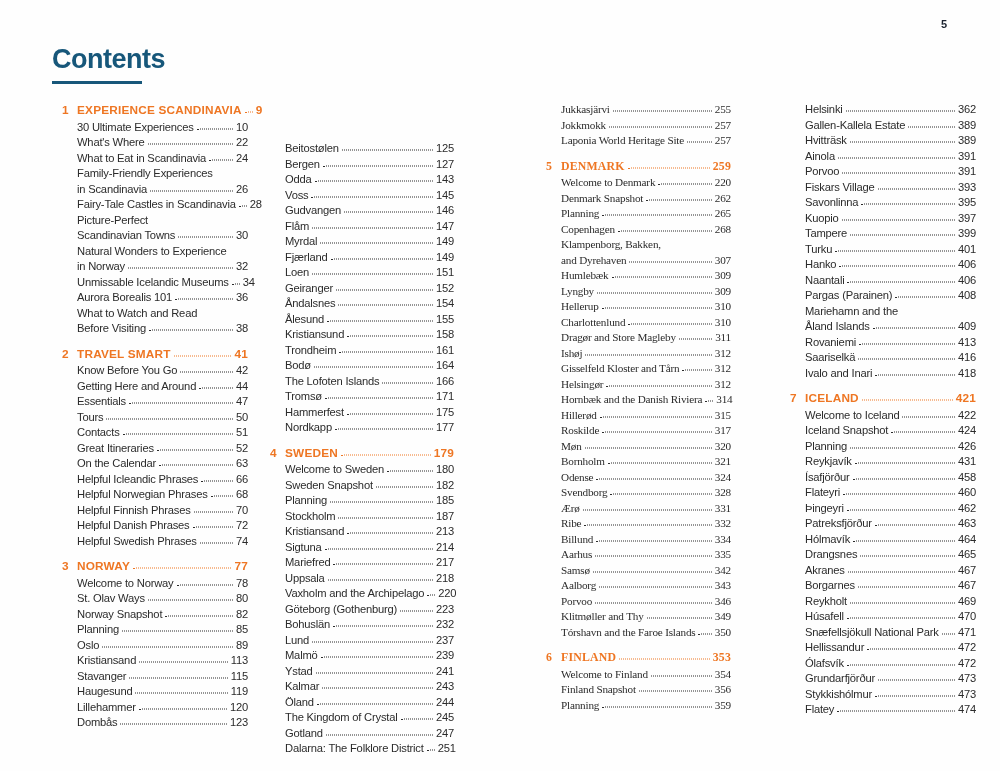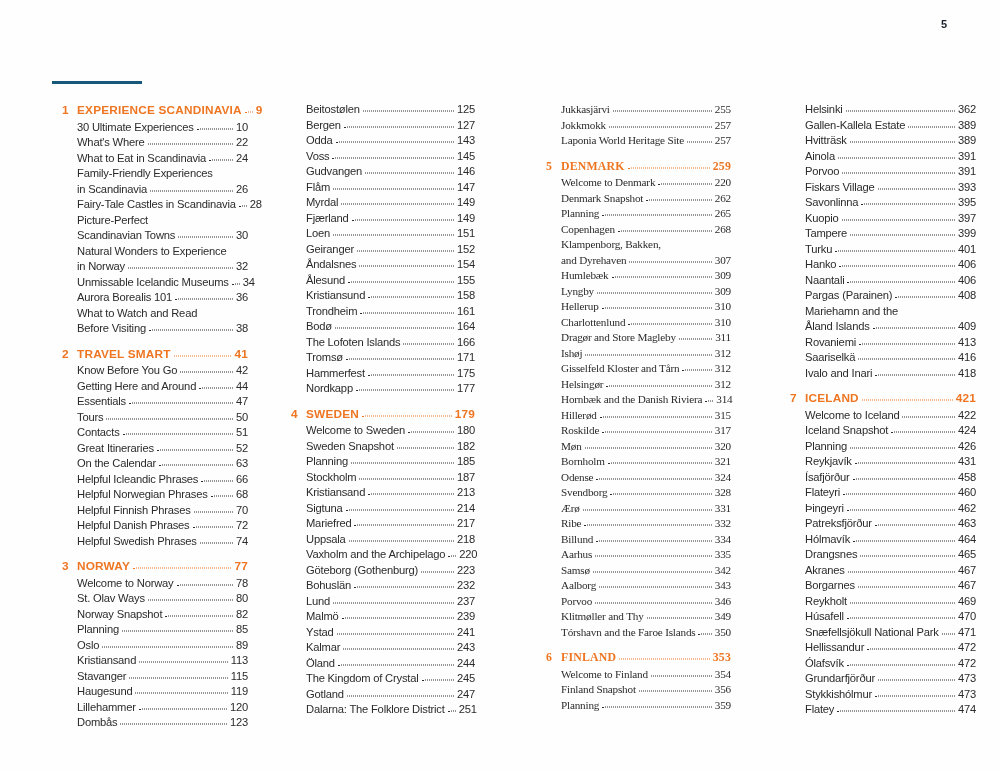--- a/index.html
+++ b/index.html
@@ -23,21 +23,21 @@
   .title-rule{
     position:absolute;left:52px;top:81px;
     width:90px;height:3px;background:#17577a;
   }
   .col{
     position:absolute;top:103px;
     box-sizing:border-box;padding-left:15px;
     font-size:11.2px;letter-spacing:-0.2px;
   }
   .col1{left:62px;width:186px;}
-  .col2{left:291px;width:184px;}
+  .col2{left:270px;width:184px;margin-top:39px;}
   .col3{left:546px;width:185px;font-family:Liberation Serif, serif;}
   .col4{left:790px;width:186px;}
   .row{
     display:flex;align-items:baseline;
     height:15.5px;position:relative;
   }
   .label{white-space:nowrap;}
   .leader{
     flex:1 1 8px;min-width:8px;
     border-bottom:1.6px dotted;
@@ -53,20 +53,21 @@
   .sec-num{
     position:absolute;left:-15px;top:0;
   }
   .wrap-row{}
 </style>
 </head>
 <body>
 
 <div class="page">
   <div class="folio">5</div>
+  <h1 class="title">Contents</h1>
   <div class="title-rule"></div>
   <div class="col col1">
       <div class="row section-row">
         <span class="sec-num">1</span>
         <span class="label">EXPERIENCE SCANDINAVIA</span>
         <span class="leader"></span>
         <span class="pagenum">9</span>
       </div>
       <div class="row entry-row">
         <span class="label">30 Ultimate Experiences</span>

